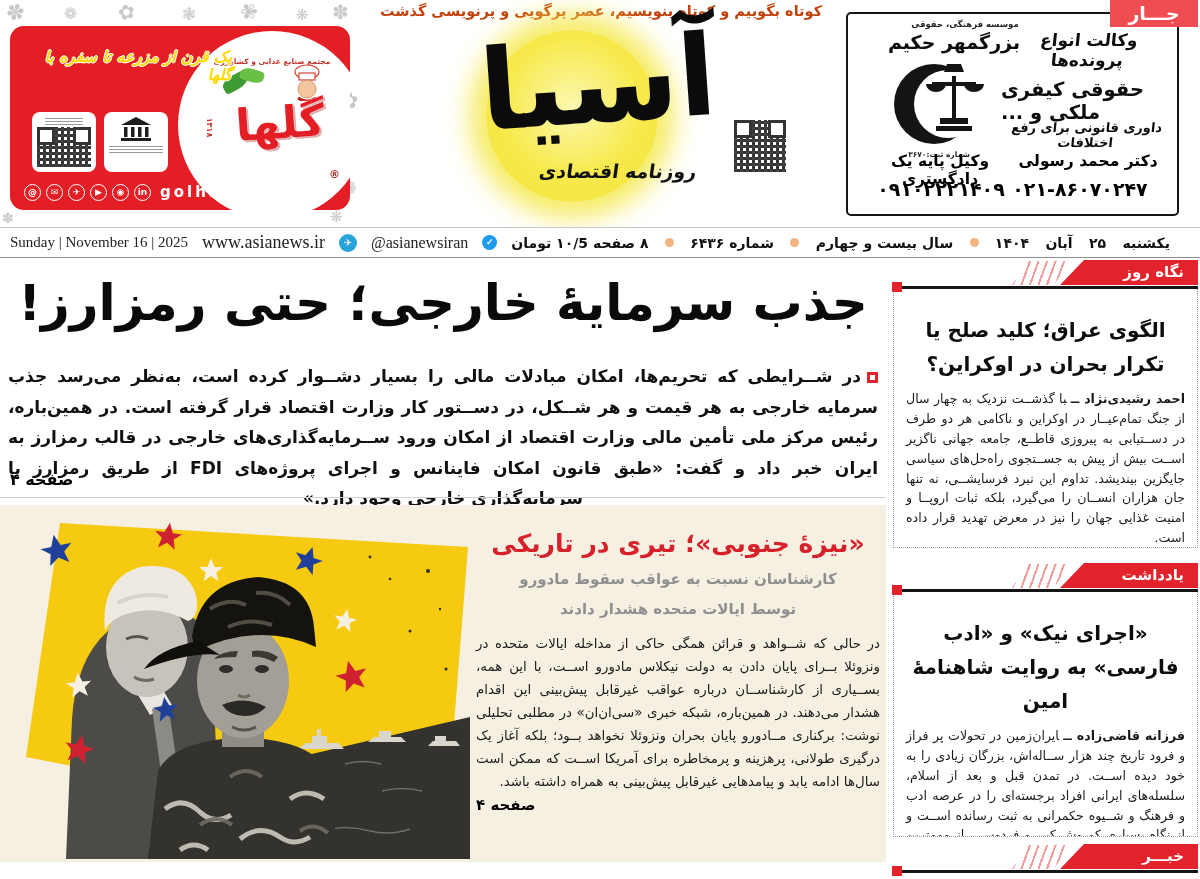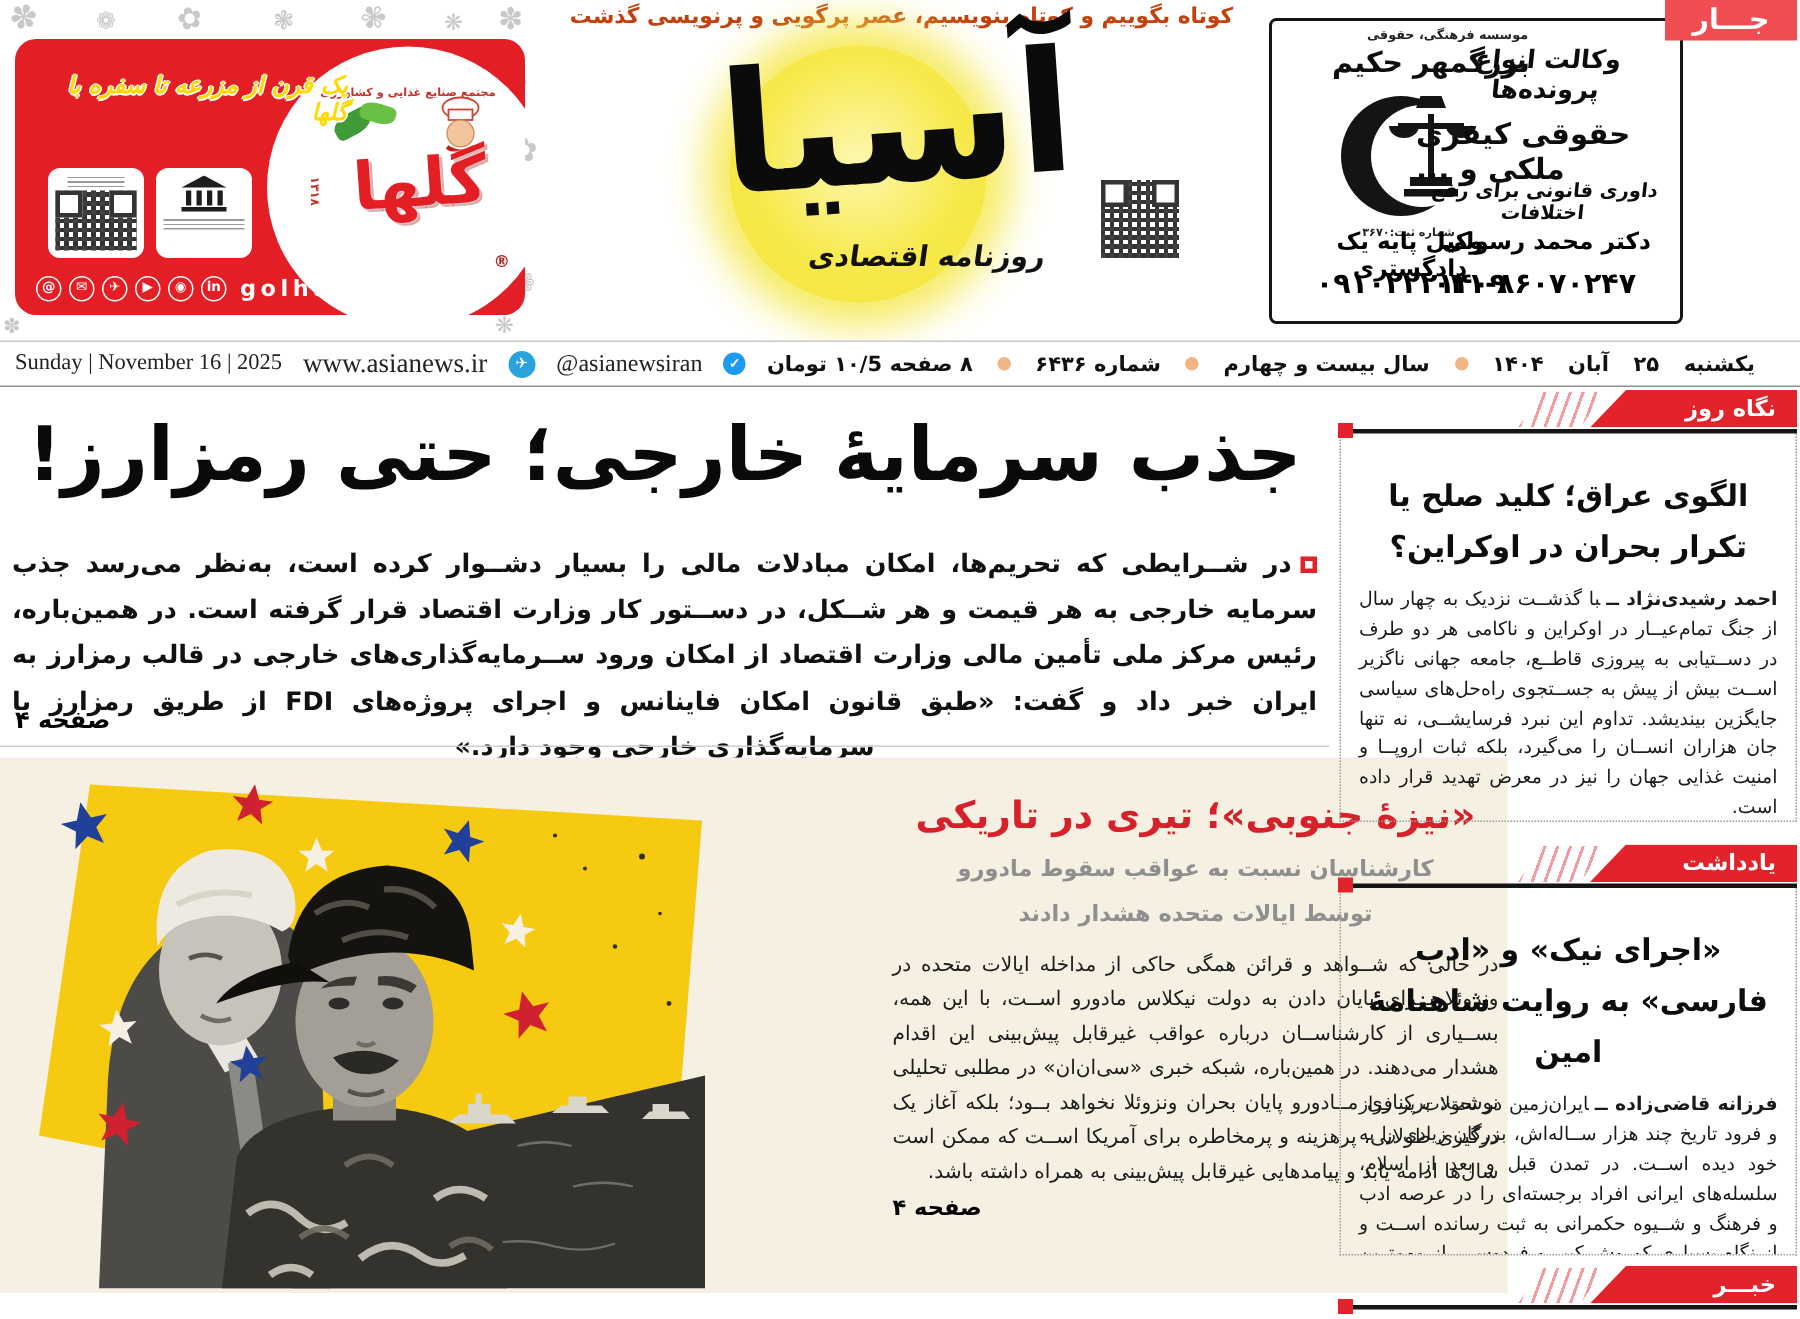--- a/index.html
+++ b/index.html
@@ -44,21 +44,21 @@
   .m-sun { position:absolute; left:128px; top:30px; width:172px; height:172px; border-radius:50%;
     background:radial-gradient(circle at 50% 45%, #fdf8b0 0%, #f7e94b 55%, #f3e43c 100%);
     box-shadow:0 0 26px 16px rgba(245,232,70,.85); }
   .m-logo { position:absolute; left:10px; top:8px; width:460px; text-align:center; direction:rtl;
     font-size:112px; line-height:150px; font-weight:bold; color:#0b0b0b; transform:rotate(-4deg); }
   .m-sub { position:absolute; left:160px; top:160px; width:200px; text-align:center; direction:rtl;
     font-size:19px; font-weight:bold; color:#111; transform:skewX(-8deg); }
   .m-qr { position:absolute; right:58px; top:120px; width:52px; height:52px; background:#fff; }
 
   
-  .legal-ad { position:absolute; left:846px; top:12px; width:276px; height:204px; background:#fff;
+  .legal-ad { position:absolute; left:846px; top:12px; width:333px; height:204px; background:#fff;
     border:2.5px solid #161616; border-radius:5px; }
   .l-institute { position:absolute; left:42px; top:5px; width:150px; text-align:center; direction:rtl; font-size:8.5px; font-weight:bold; color:#222; }
   .l-name { position:absolute; left:26px; top:17px; width:160px; text-align:center; direction:rtl; font-size:19px; font-weight:bold; color:#0d0d0d; }
   .l-logo { position:absolute; left:44px; top:46px; }
   .l-reg { position:absolute; left:36px; top:136px; width:110px; text-align:center; direction:rtl; font-size:7.5px; font-weight:bold; color:#222; }
   .l-services { position:absolute; right:10px; top:16px; width:158px; text-align:center; direction:rtl; font-size:17px; font-weight:bold; color:#0d0d0d; transform:skewX(-6deg); }
   .l-fields { position:absolute; right:6px; top:64px; width:170px; text-align:left; direction:rtl; font-size:19.5px; font-weight:bold; color:#0d0d0d; }
   .l-arb { position:absolute; right:8px; top:106px; width:166px; text-align:center; direction:rtl; font-size:13px; font-weight:bold; color:#0d0d0d; transform:skewX(-6deg); }
   .l-person { position:absolute; right:14px; top:138px; width:150px; text-align:center; direction:rtl; font-size:15.5px; font-weight:bold; }
   .l-ptitle { position:absolute; left:14px; top:138px; width:156px; text-align:center; direction:rtl; font-size:15.5px; font-weight:bold; }
@@ -87,21 +87,21 @@
   
   .content { position:absolute; left:0; top:258px; width:1200px; height:621px; }
   .main-col { position:absolute; left:0; top:0; width:886px; height:621px; }
   .headline { margin-top:8px; text-align:center; direction:rtl; white-space:nowrap;
     font-size:50px; line-height:75px; font-weight:bold; color:#0a0a0a; }
   .lead { margin:20px 8px 0; direction:rtl; text-align:justify; text-align-last:center;
     font-size:17px; line-height:1.8; font-weight:bold; color:#111; }
   .bullet { display:inline-block; width:11px; height:11px; background:#fff; border:3.5px solid #e3232b; margin-left:6px; vertical-align:-1px; }
   .lead-pref { position:absolute; left:10px; top:212px; font-size:16px; font-weight:bold; direction:rtl; }
   .divider { position:absolute; left:0; top:239px; width:886px; border-top:1px solid #cfcfcf; }
-  .cream { position:absolute; left:0; top:247px; width:1005px; height:357px; background:#f6f0e3; }
+  .cream { position:absolute; left:0; top:247px; width:886px; height:357px; background:#f6f0e3; }
   .collage { position:absolute; left:0; top:4px; }
   .feature { position:absolute; right:6px; top:24px; width:404px; direction:rtl; }
   .f-head { text-align:center; color:#d6212b; font-size:25px; font-weight:bold; }
   .f-sub { text-align:center; color:#8f8f8f; font-size:15px; font-weight:bold; line-height:1.85; margin-top:8px; }
   .f-body { margin-top:8px; text-align:justify; font-size:13.4px; line-height:1.72; color:#1c1c1c; }
   .f-pref { margin-top:3px; text-align:left; font-size:15px; font-weight:bold; }
 
   
   .sidebar { position:absolute; left:893px; top:0; width:305px; padding-top:2px; }
   .banner-row { position:relative; height:26px; }

